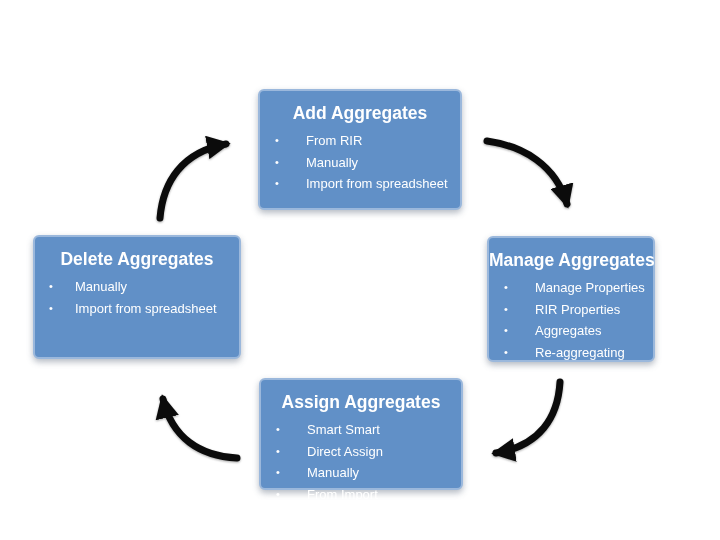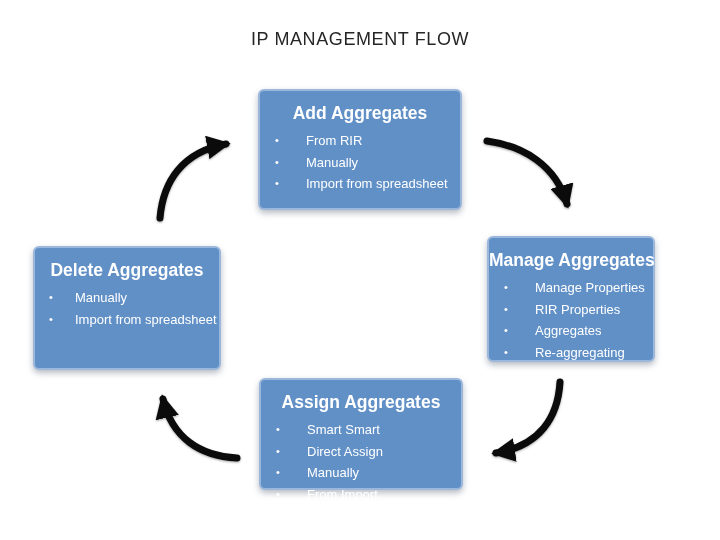--- a/index.html
+++ b/index.html
@@ -28,21 +28,21 @@
     background: var(--box-fill, #6190C7);
     border: 2px solid var(--box-border, #9BB8DC);
     border-radius: 6px;
     color: var(--box-text, #ffffff);
     box-shadow: 0 3px 6px rgba(90,105,125,0.45);
     padding-top: 9px;
   }
   .node-add    { left: 258px; top:  89px; width: 204px; height: 121px; }
   .node-manage { left: 487px; top: 236px; width: 168px; height: 126px; }
   .node-assign { left: 259px; top: 378px; width: 204px; height: 112px; }
-  .node-delete { left:  33px; top: 235px; width: 188px; height: 124px; margin-top: 11px; }
+  .node-delete { left:  33px; top: 235px; width: 208px; height: 124px; }
   .node-title {
     text-align: center;
     font-weight: bold;
     font-size: 17.5px;
     line-height: 26px;
     white-space: nowrap;
   }
   .node-items {
     list-style: none;
     margin: 4px 0 0 0;
@@ -74,21 +74,20 @@
     stroke-width: 7;
     stroke-linecap: round;
     filter: drop-shadow(0.5px 1.5px 1px rgba(0,0,0,0.35));
   }
 </style>
 </head>
 <body style="--background: #FFFFFF; --box-fill: #6190C7; --box-border: #9BB8DC; --box-text: #FFFFFF; --arrow: #0B0B0B; --title-text: #262626;">
 
 <div class="stage">
 
-  <div class="page-title">IP MANAGEMENT FLOW</div>
 
   <svg class="arrows-layer" width="720" height="540" viewBox="0 0 720 540" aria-hidden="true">
     <defs>
       <marker id="ah" viewBox="0 0 10 10" refX="8" refY="5" markerWidth="3.4" markerHeight="3.4" orient="auto-start-reverse">
         <path d="M0 0 L10 5 L0 10 Z" style="fill: var(--arrow, #0B0B0B);"></path>
       </marker>
     </defs>
     <path class="arrow-path" marker-end="url(#ah)" d="M 487 141 C 523 146 556 165 567 204"></path>
     <path class="arrow-path" marker-end="url(#ah)" d="M 560 382 C 558 417 540 446 496 453"></path>
     <path class="arrow-path" marker-end="url(#ah)" d="M 237 458 C 200 456 172 438 163 399"></path>

